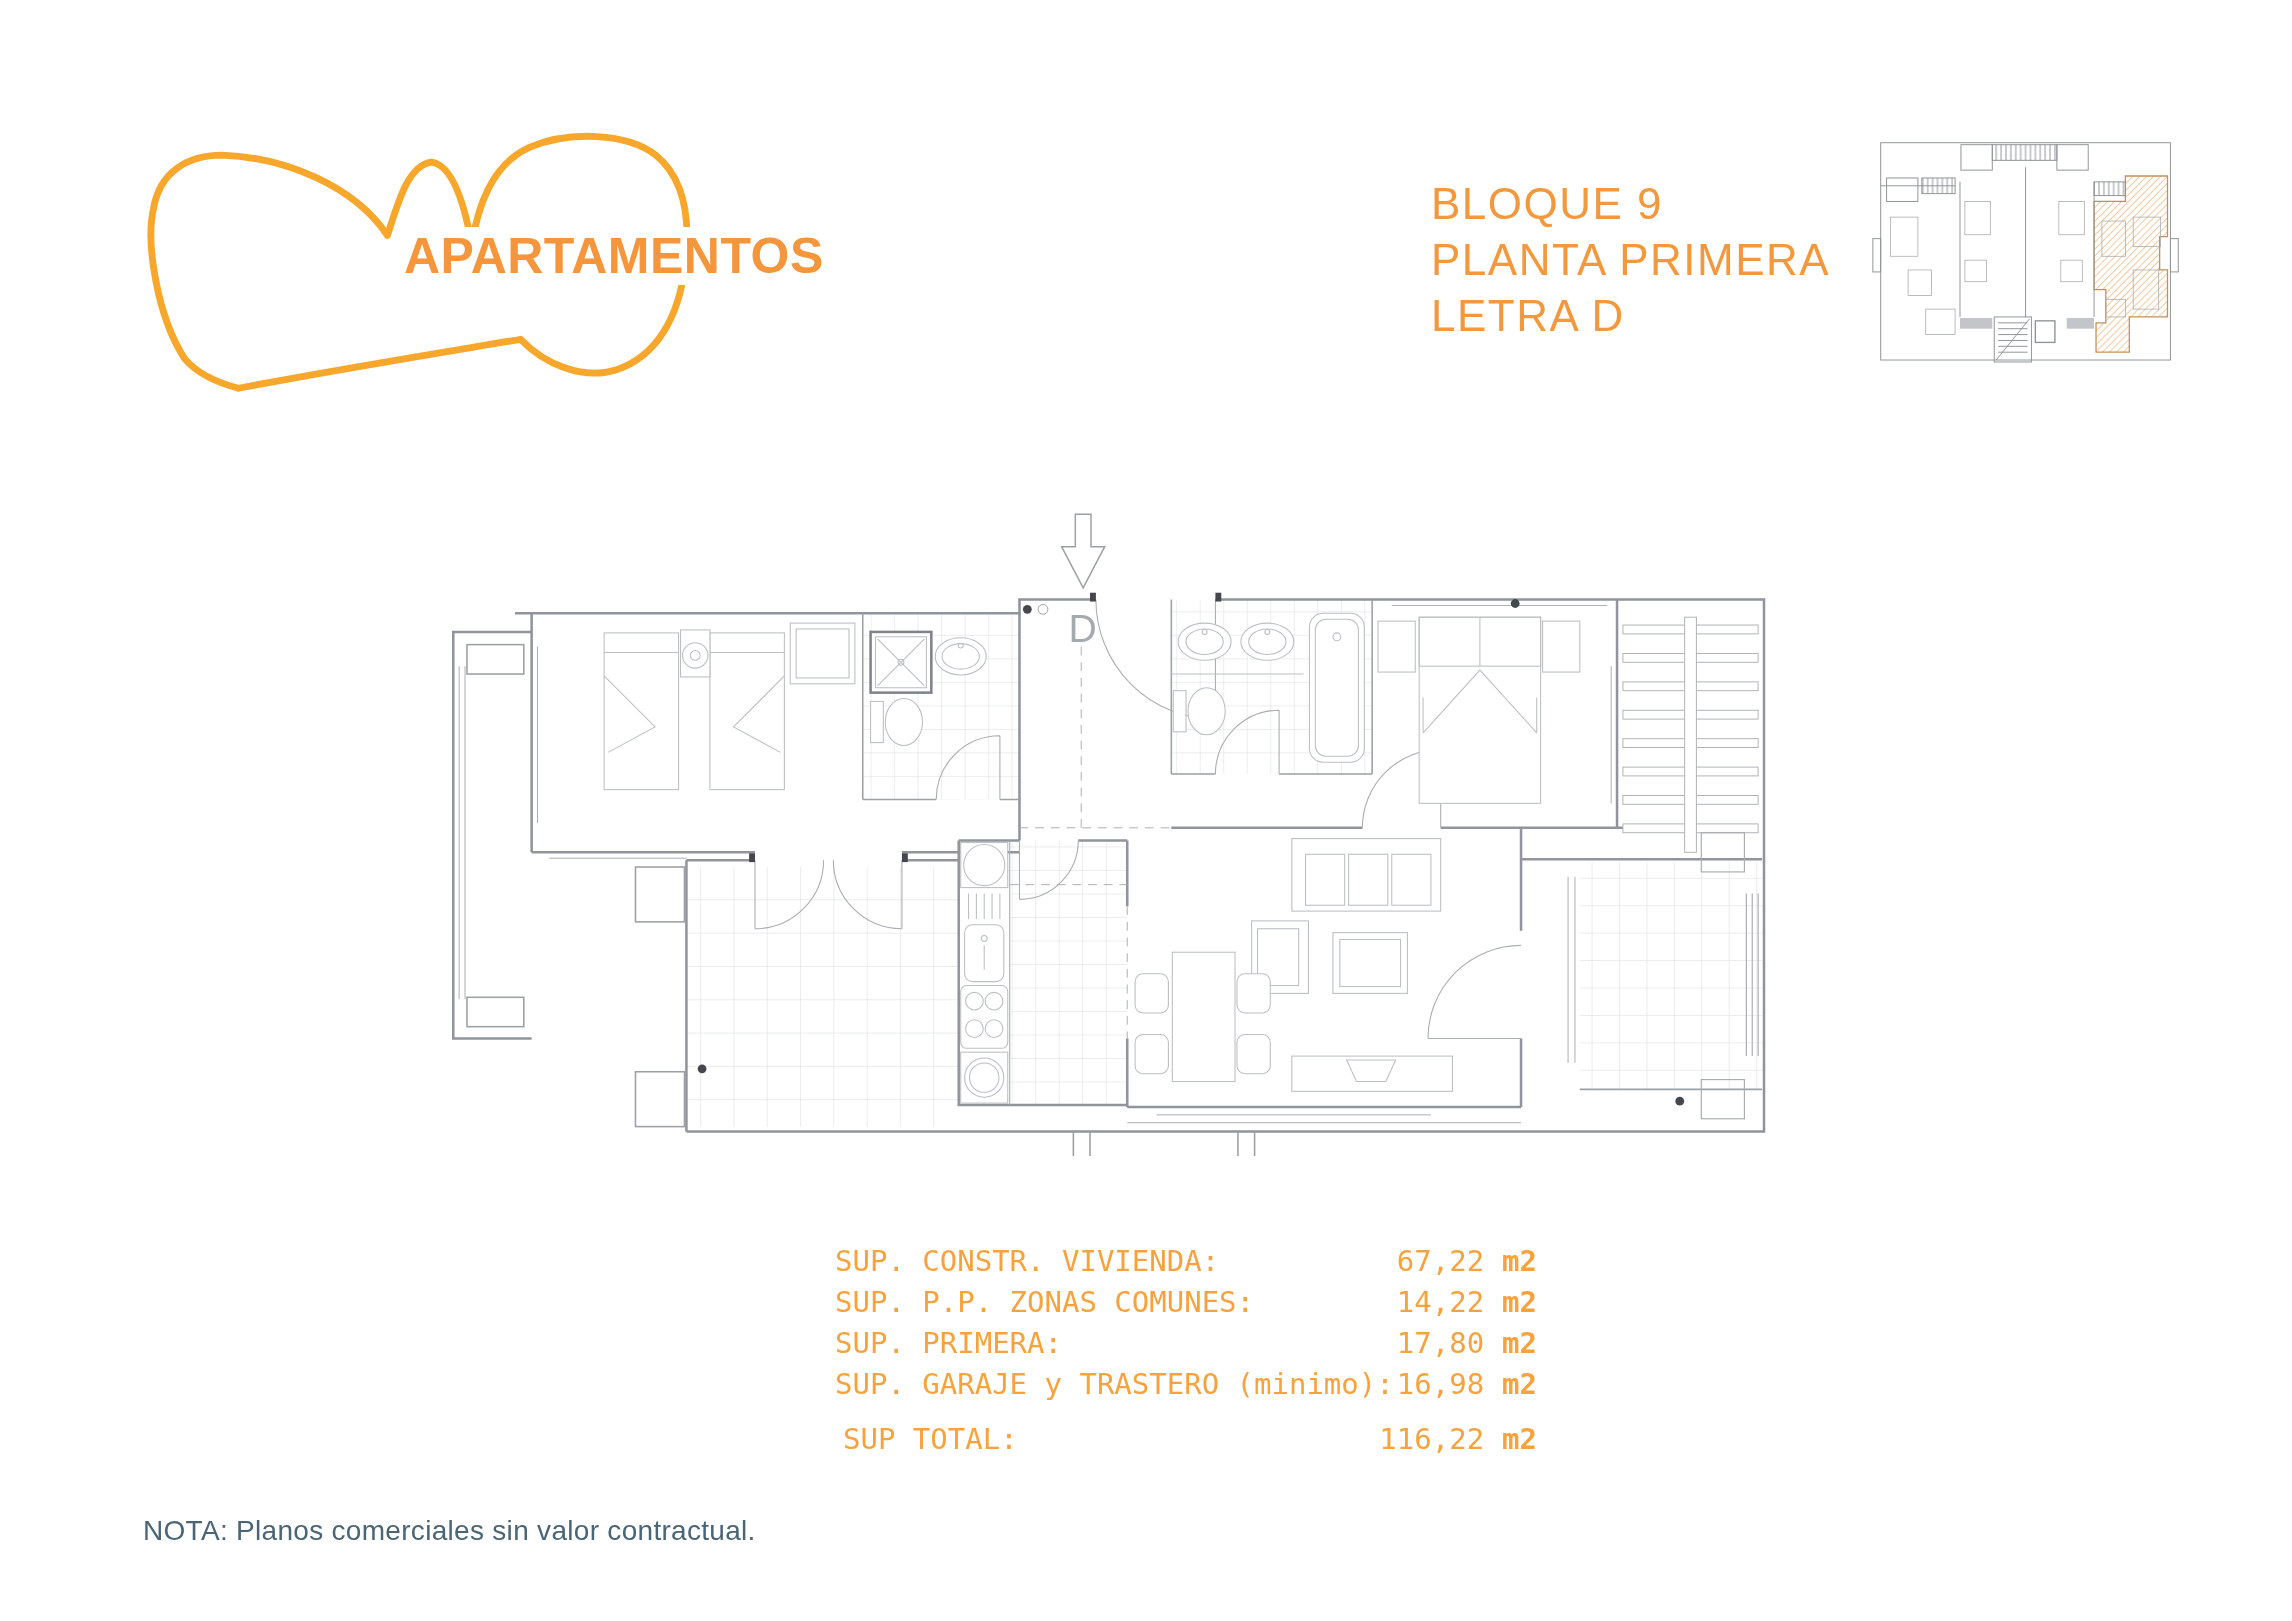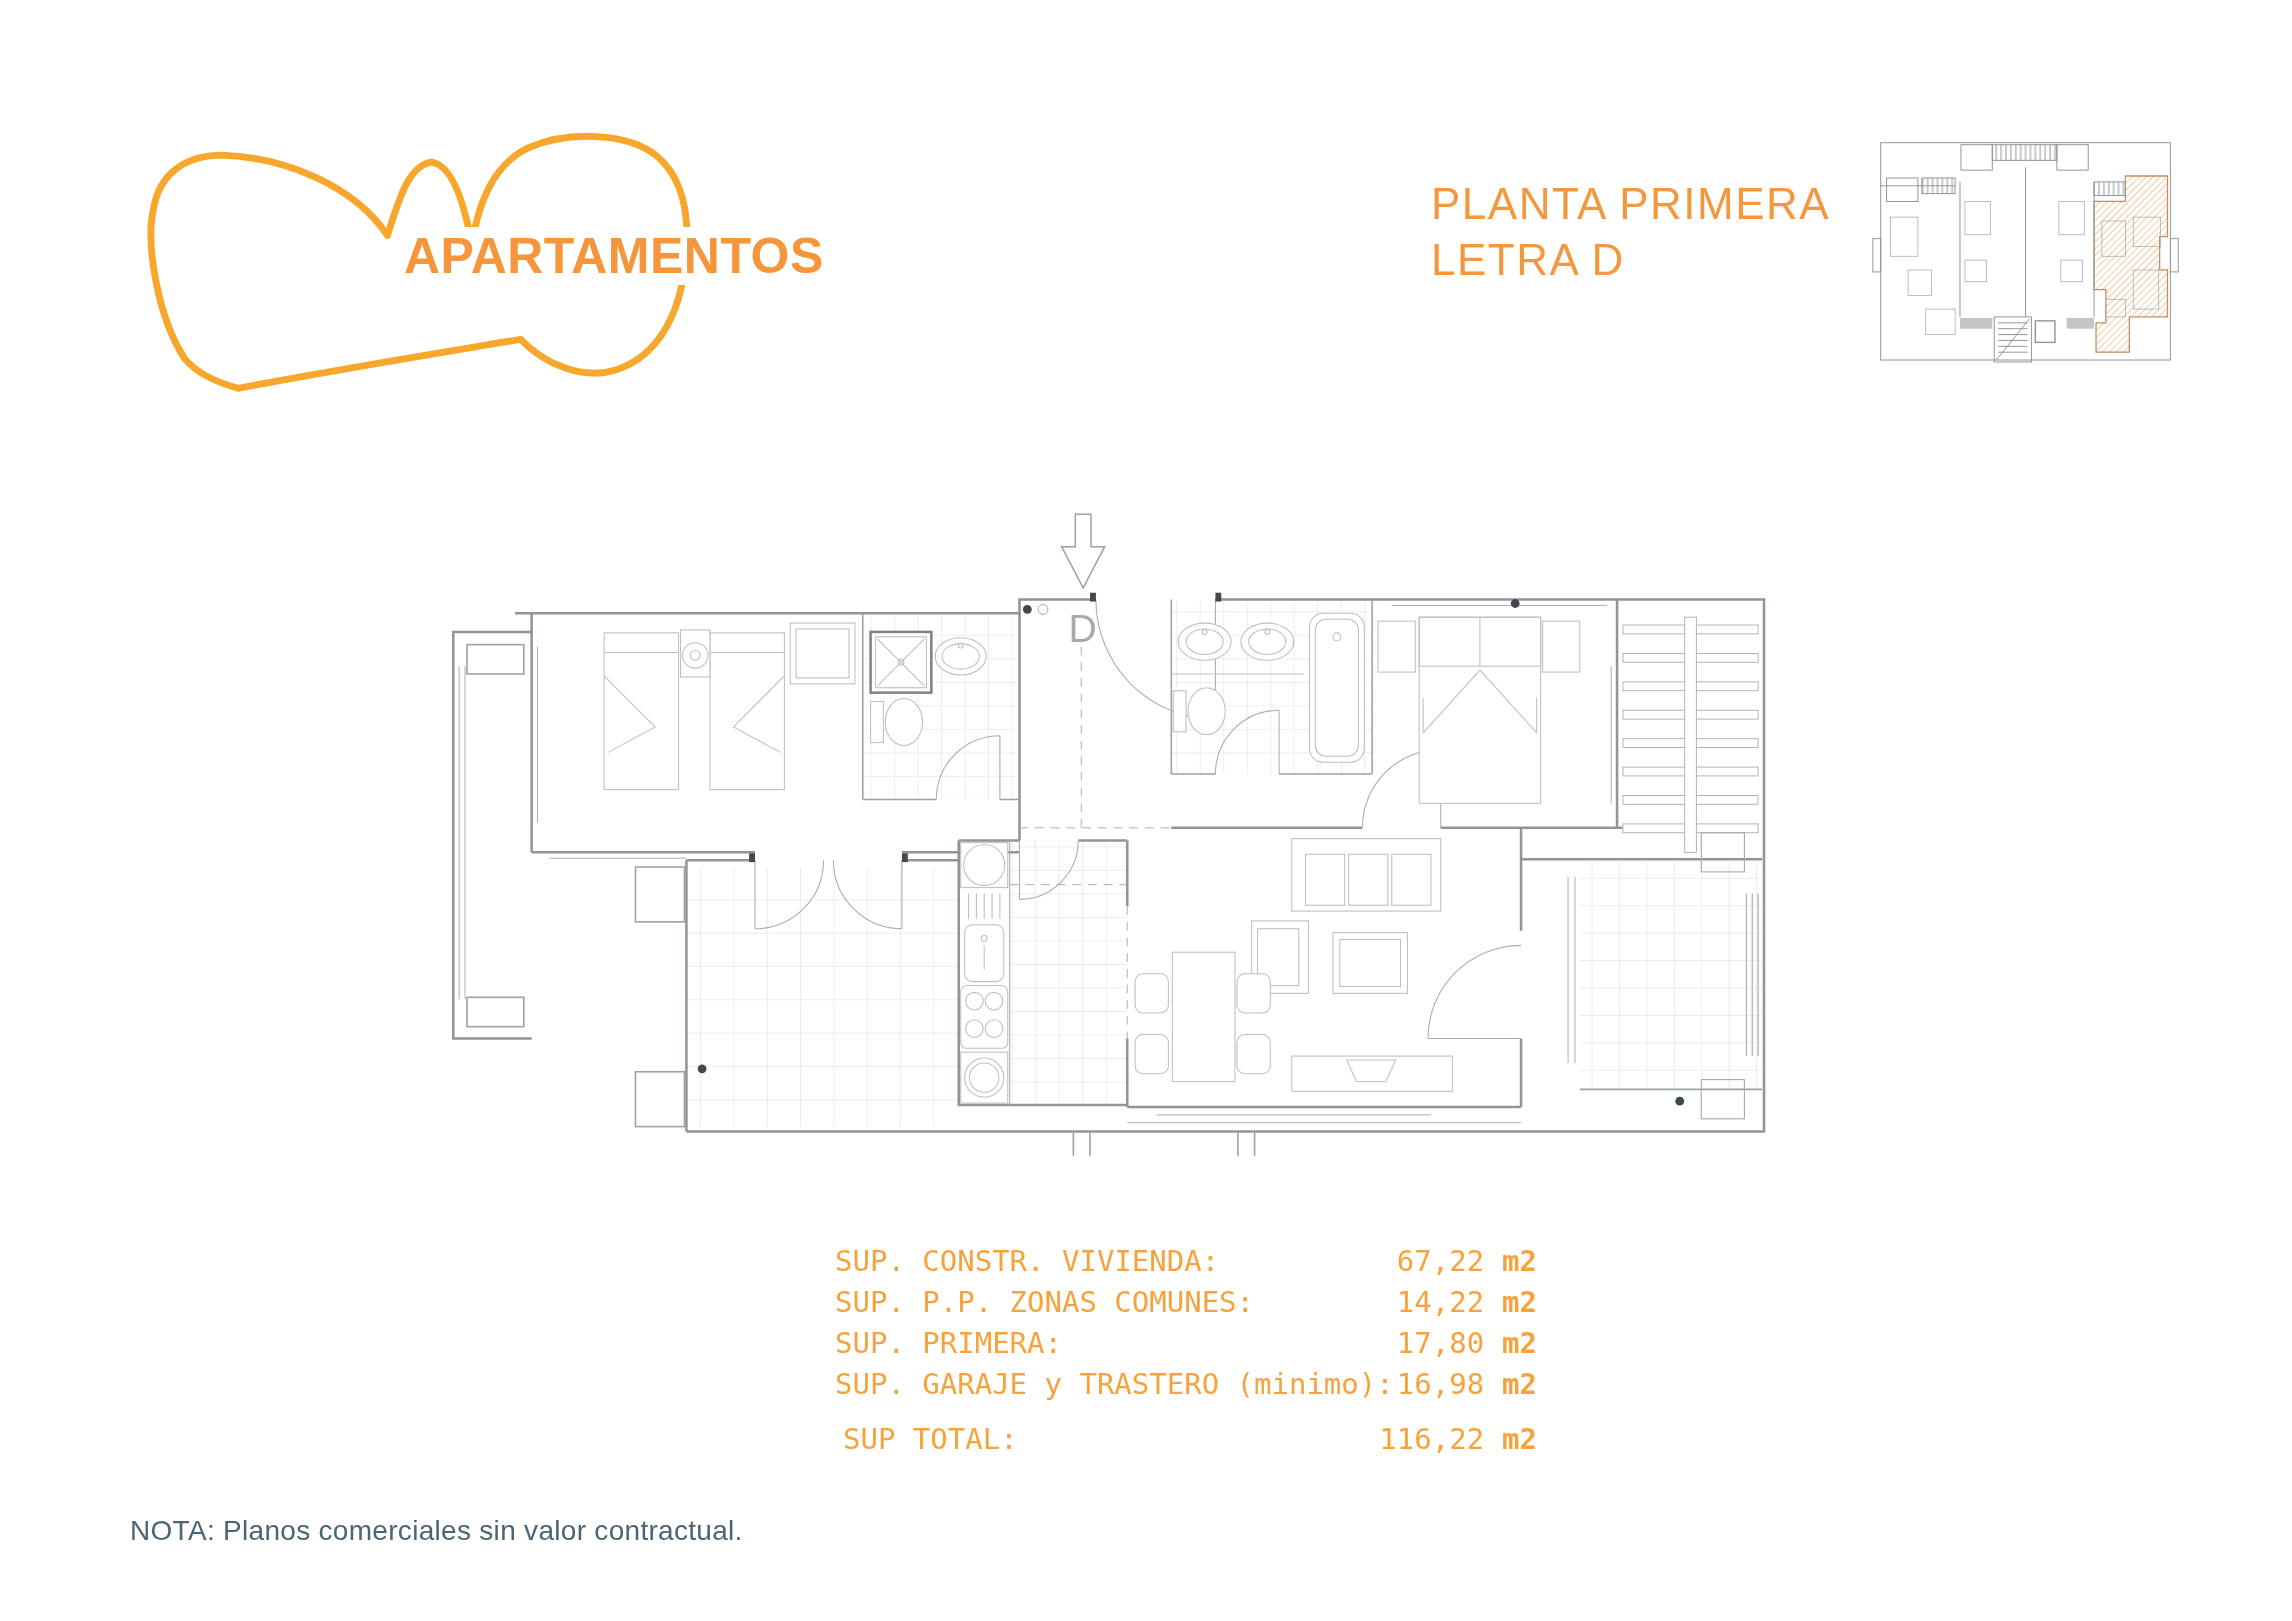--- a/index.html
+++ b/index.html
@@ -24,36 +24,37 @@
 
   
   #surface-table{left:835px;top:1244px;width:702px;color:#F7A23C;
     font-family:"DejaVu Sans Mono",monospace;font-size:29px;}
   .s-row{position:relative;height:41px;white-space:nowrap;}
   .s-row.total{margin-top:13.7px;margin-left:8px;}
   .s-val{position:absolute;right:0;top:0;display:flex;}
   .s-unit{margin-left:.62em;font-weight:bold;}
 
   
-  #footnote{left:130px;top:1515px;font-size:28px;color:#4A6575;letter-spacing:0.3px;}
+  #footnote{left:143px;top:1515px;font-size:28px;color:#4A6575;letter-spacing:0.3px;}
 
   svg{display:block;}
 </style>
 </head>
 <body>
 
 <svg id="logo-blob" class="abs" viewBox="0 0 620 290">
   <path d="M135,278 C112,272 92,262 80,248 C52,205 40,130 48,95 C54,58 82,40 118,40
            C180,42 252,70 287,122 C300,80 310,50 332,47 C354,50 366,92 373,131
            C379,95 392,50 432,32 C472,15 532,17 561,40 C589,63 597,101 591,151
            C585,206 561,246 521,259 C487,270 448,254 423,228 C352,240 240,258 135,278" fill="none" stroke="#F7A72B" stroke-width="7" stroke-linecap="round" stroke-linejoin="round"></path>
 </svg>
 <div id="brand-text" class="abs">APARTAMENTOS</div>
 
 <div id="title-block" class="abs">
+  <div>BLOQUE 9</div>
   <div>PLANTA PRIMERA</div>
   <div>LETRA D</div>
 </div>
 
 <svg id="key-plan" class="abs" viewBox="0 0 330 250">
   <defs>
     <pattern id="dhatch" width="5" height="5" patternUnits="userSpaceOnUse" patternTransform="rotate(45)">
       <line x1="0" y1="0" x2="0" y2="5" stroke="#EBA45C" stroke-width="1.2"></line>
     </pattern>
     <pattern id="vl" width="5" height="16" patternUnits="userSpaceOnUse">

